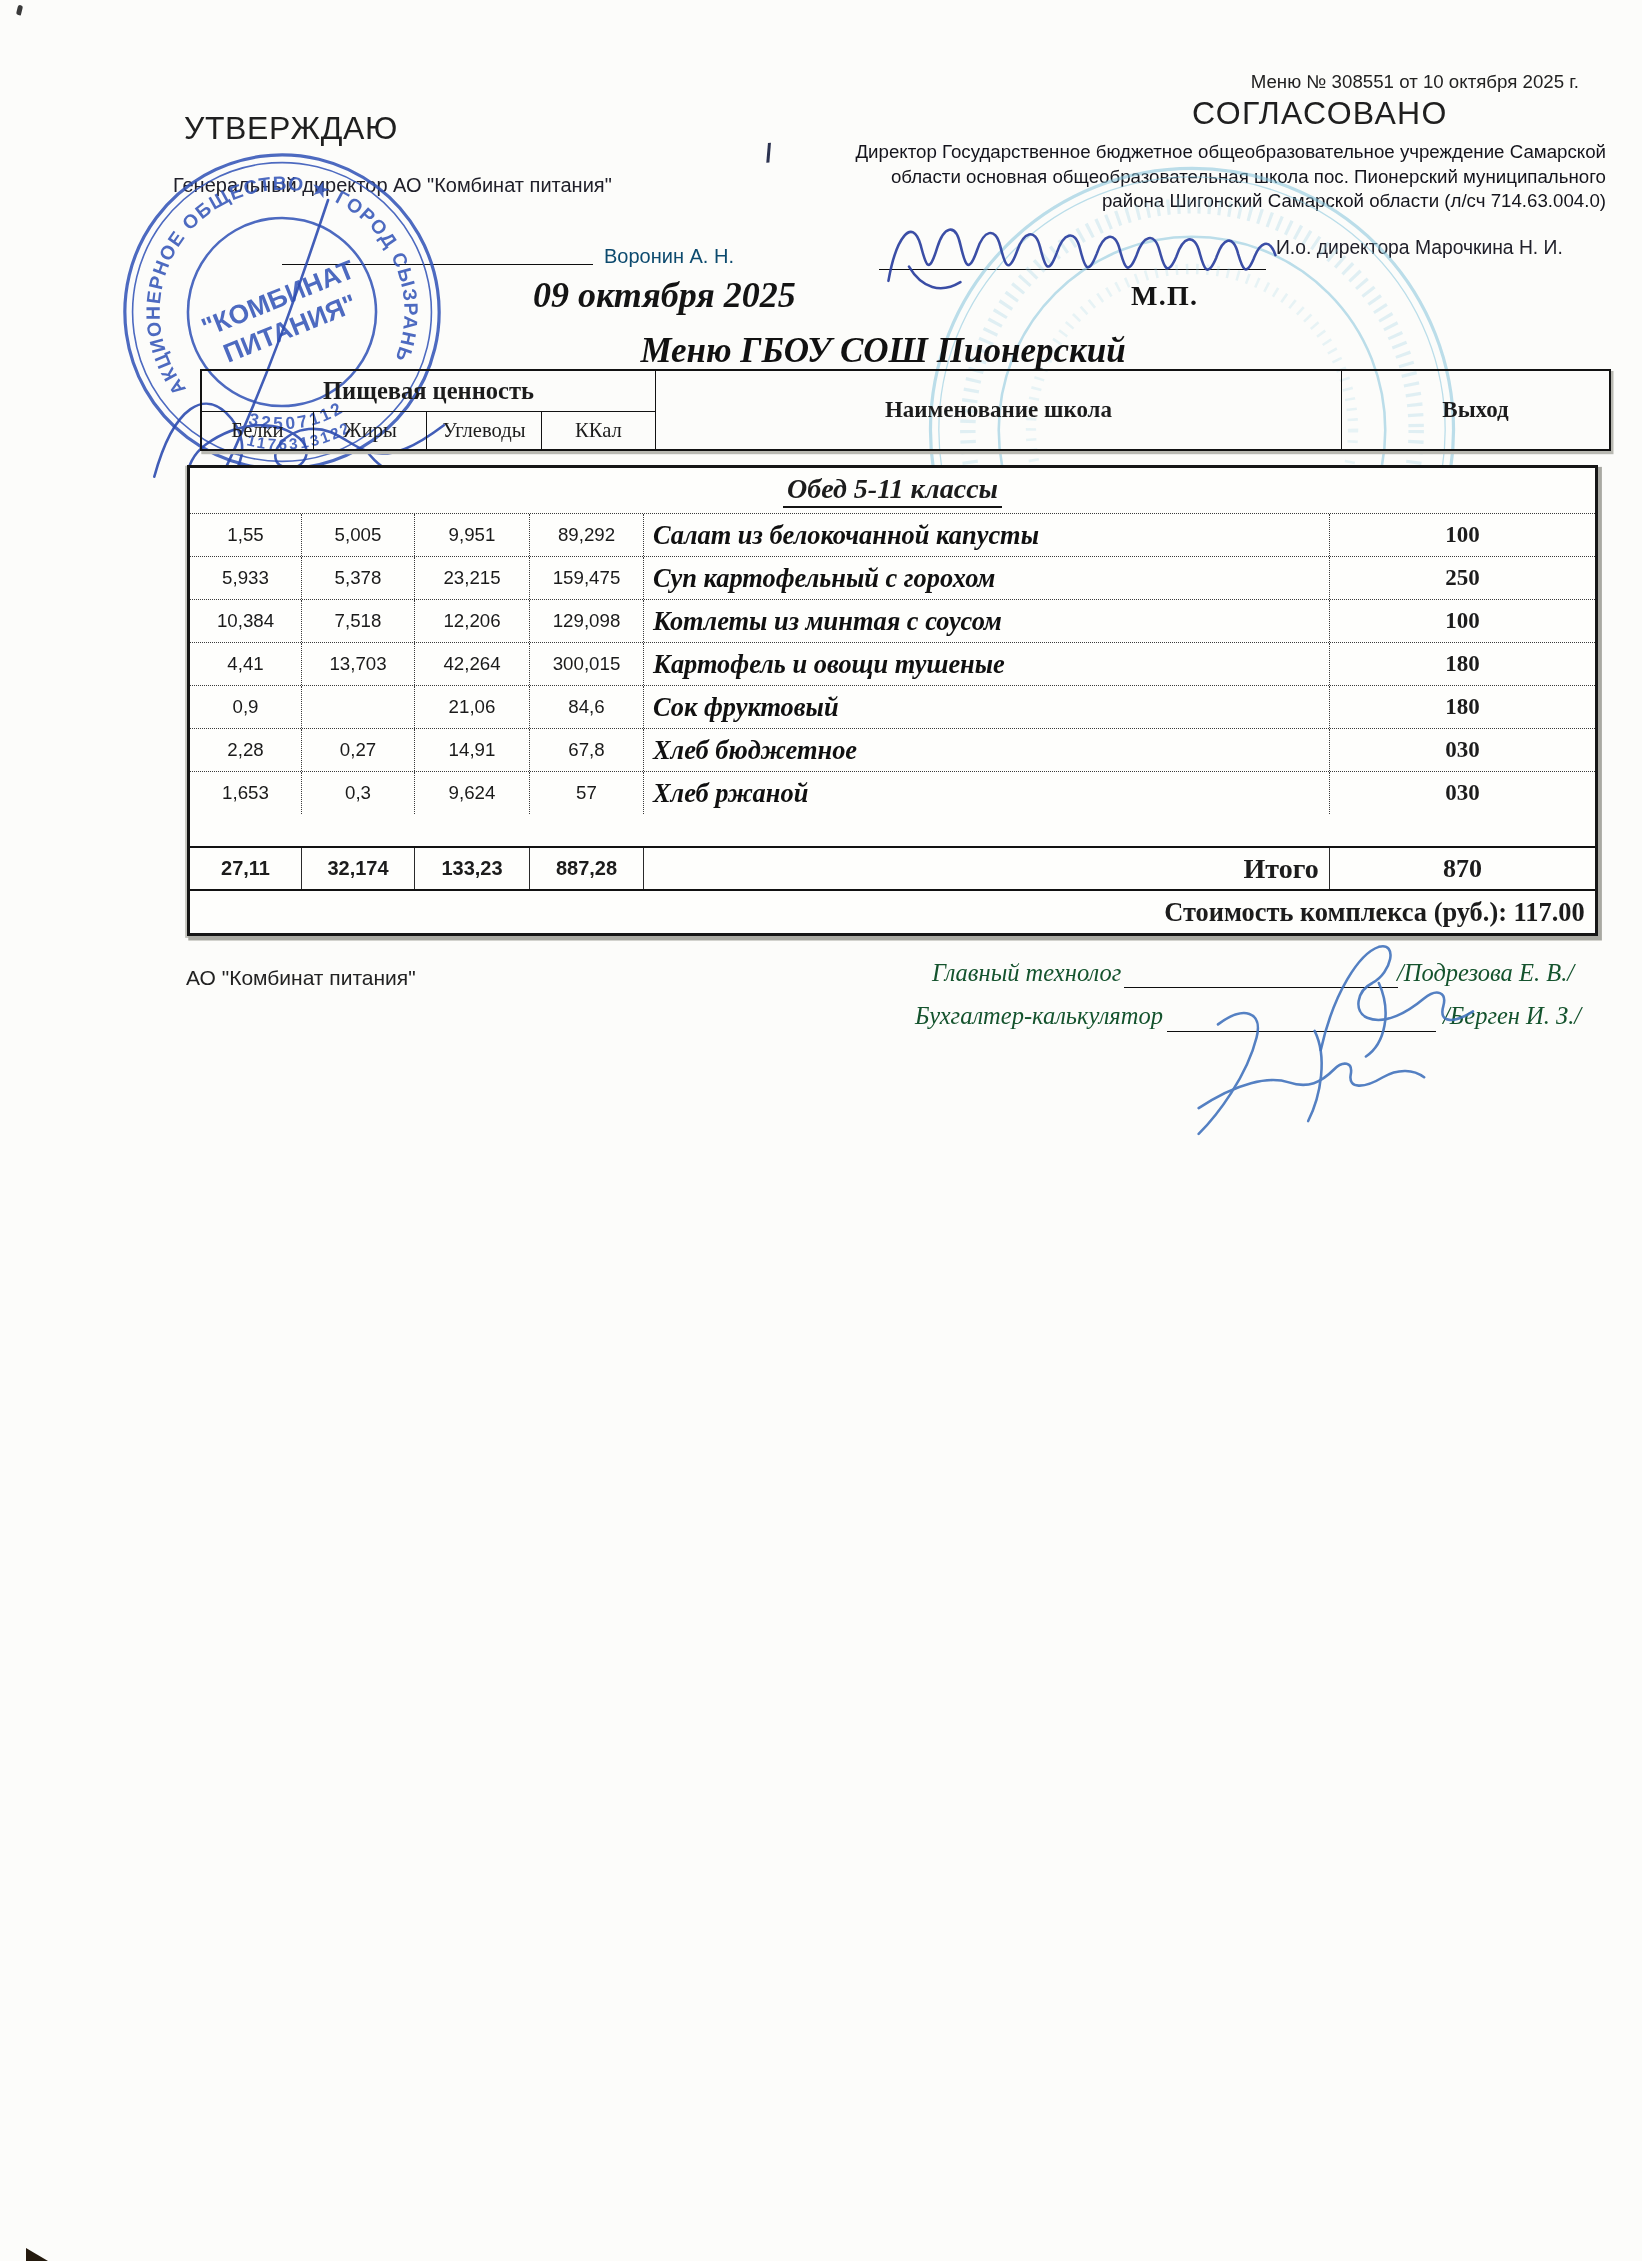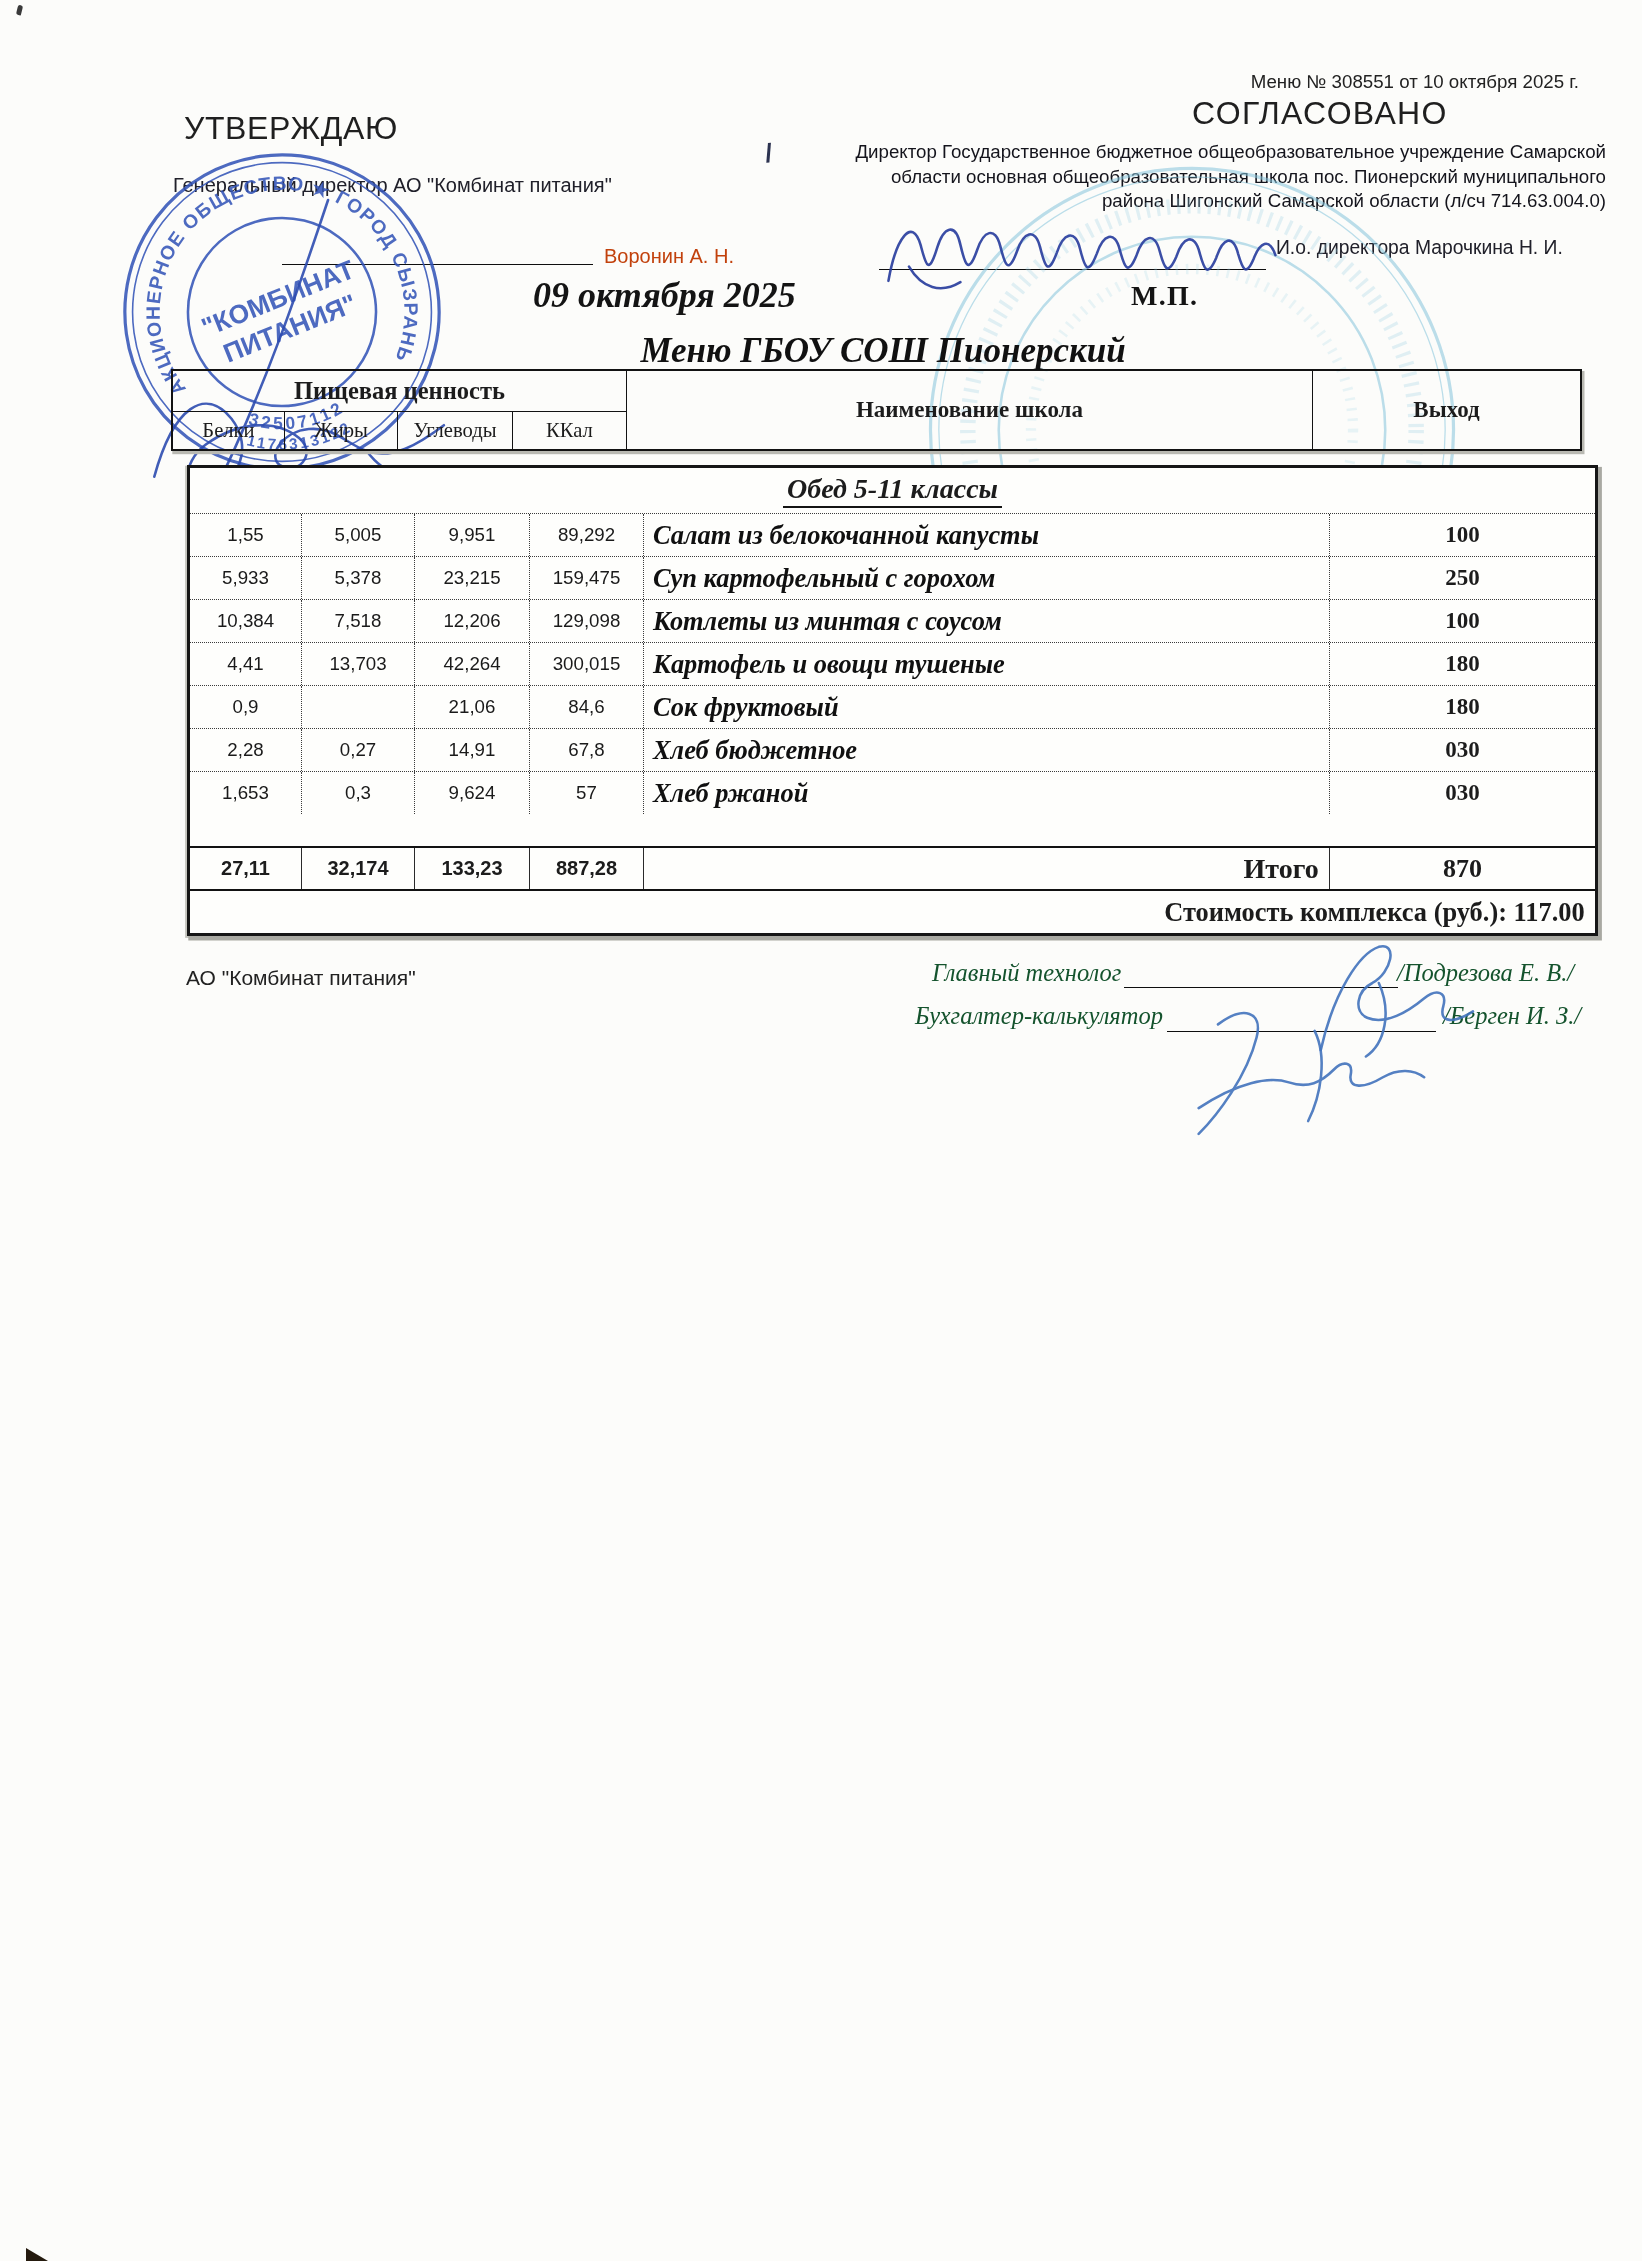--- a/index.html
+++ b/index.html
@@ -11,28 +11,28 @@
   
   .menu-line{top:71px;right:64px;font-size:18.7px;color:#222;}
   .approve-title{left:184px;top:110px;font-size:32px;letter-spacing:0.6px;color:#1f1f1f;}
   .agree-title{left:1192px;top:95px;font-size:32px;letter-spacing:1.3px;color:#1f1f1f;}
   .agree-org{right:37px;top:140px;width:866px;text-align:right;font-size:18.7px;line-height:24.5px;color:#14141c;}
   .agree-org span{display:block;}
   .slash-mark{left:765px;top:138px;font-size:26px;color:#2c3350;transform:rotate(-6deg);font-weight:bold;}
   .role-line{left:173px;top:174px;font-size:20px;color:#20202a;}
   .sig-underline{border-top:1.9px solid #0e0e0e;height:0;}
   .voronin-line{left:282px;top:264px;width:311px;}
-  .voronin-name{left:604px;top:245px;font-size:20px;color:#c2410c;}
+  .voronin-name{left:604px;top:245px;font-size:20px;color:#0c4a6e;}
   .approve-date{left:533px;top:274px;font-size:36px;font-weight:bold;font-style:italic;color:#141414;}
   .maroch-line{left:879px;top:269px;width:387px;}
   .agree-signer{left:1276px;top:237px;font-size:19.3px;color:#20202a;}
   .seal-mark{left:1131px;top:280px;font-size:28px;font-weight:bold;color:#141414;letter-spacing:1.3px;}
   .doc-title{left:580px;top:331px;width:606px;text-align:center;font-size:35px;font-weight:bold;font-style:italic;color:#111;}
   
-  .htable{left:171px;top:369px;width:1411px;box-sizing:border-box;border:2.6px solid #121212;
+  .htable{left:200px;top:369px;width:1411px;box-sizing:border-box;border:2.6px solid #121212;
           display:grid;grid-template-columns:111px 113px 115px 114px 686px auto;grid-template-rows:41px 37px;
           background:transparent;box-shadow:1.9px 2.6px 0 0.6px #b9b9b2;}
   .hc{display:flex;align-items:center;justify-content:center;box-sizing:border-box;}
   .hc-pc{grid-column:1/5;grid-row:1;border-bottom:1.9px solid #121212;font-size:24.5px;font-weight:bold;}
   .hc-col{grid-row:2;font-size:20.6px;}
   .hc-col+.hc-col{border-left:1.9px solid #121212;}
   .hc-dish{grid-column:5;grid-row:1/3;border-left:1.9px solid #121212;font-size:23px;font-weight:bold;}
   .hc-out{grid-column:6;grid-row:1/3;border-left:1.9px solid #121212;font-size:23px;font-weight:bold;}
   .btable{left:187px;top:465px;width:1411px;box-sizing:border-box;border:3.2px solid #161616;
           background:#fefefc;box-shadow:2.6px 3.2px 0 1.3px #a9a9a2, -1.3px 1.3px 0 0.6px #c4c4bd;}

